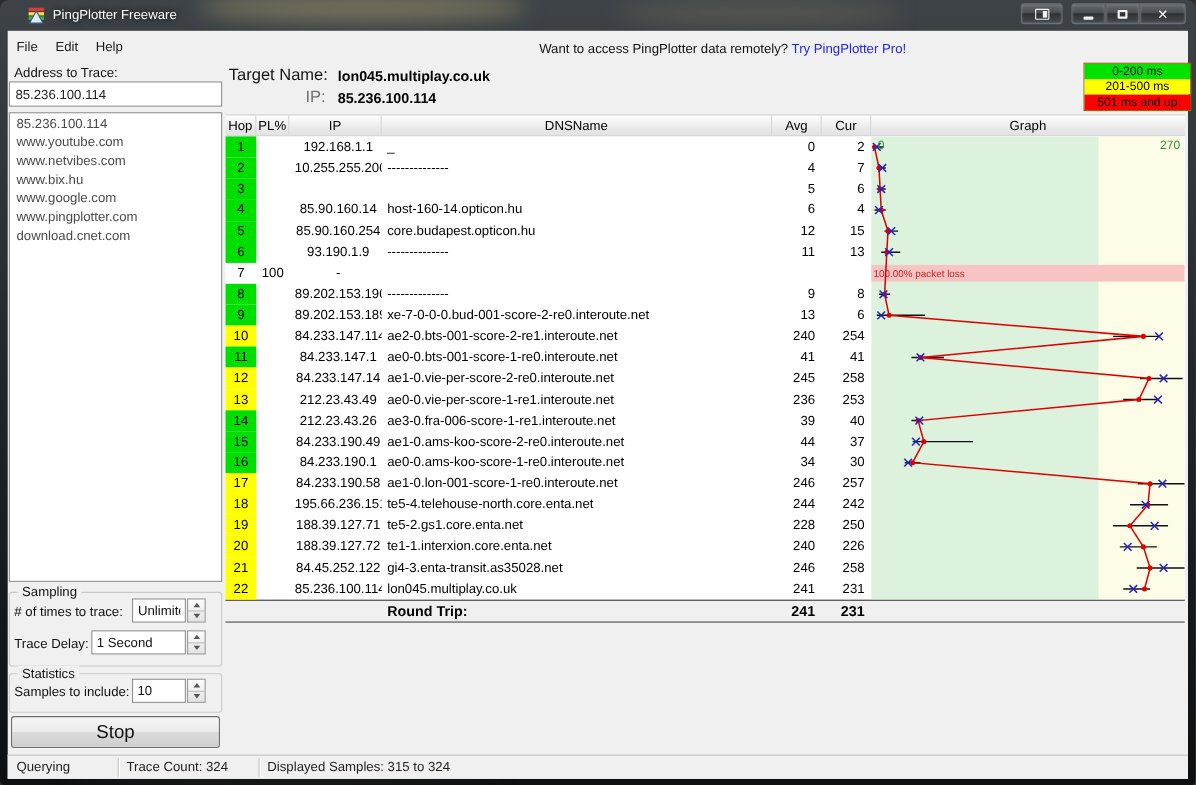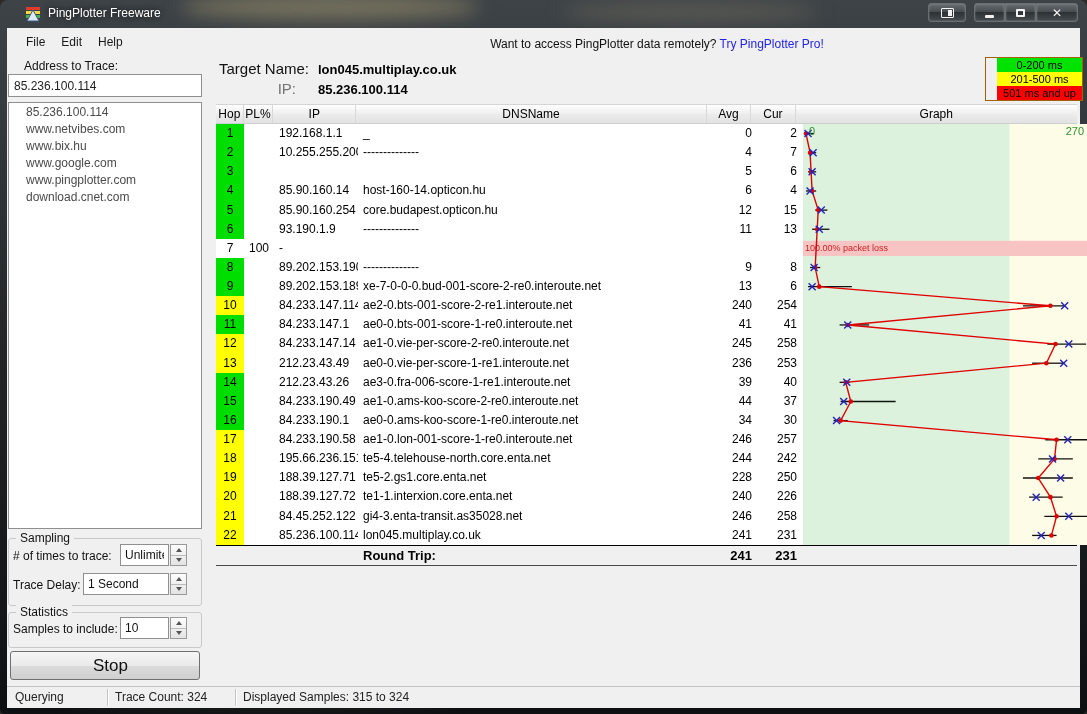--- a/index.html
+++ b/index.html
@@ -28,21 +28,21 @@
   #btn-close   { left:1036px; width:42px; border-radius:0 3px 3px 0; }
   .glyph-min   { width:9px; height:3px; background:#f2f2f2; border-radius:1px; margin-top:7px; }
   .glyph-max   { width:9px; height:8px; border:2px solid #f2f2f2; border-radius:1px; }
   .glyph-close { color:#f5f5f5; font-size:12px; font-weight:bold; }
   .glyph-panel { width:13px; height:10px; border:1px solid #f2f2f2; border-radius:1px; position:relative; }
   .glyph-panel::after { content:""; position:absolute; right:1px; top:1px; width:4px; height:6px; background:#f2f2f2; }
 
   
   #client { position:absolute; left:7px; top:28px; width:1073px; height:680px; background:#f0f0f0; }
   
-  .abs { position:absolute;padding-left:11px; }
+  .abs { position:absolute; }
 
   #menubar { left:0; top:4px; width:1073px; height:24px; }
   .menu-item { display:inline-block; padding:3px 8px; font-size:12px; color:#1a1a1a; cursor:default; }
   #promo { position:absolute; left:420px; top:5px; width:460px; text-align:center; font-size:12px; color:#111; }
   #promo a { color:#2424e8; text-decoration:none; }
 
   #addr-label { left:6px; top:31px; font-size:12px; color:#111; }
   #addr-input { left:1px; top:46px; width:194px; height:23px; border:1px solid #8f8f8f; background:#fff;
                 font-size:12px; padding:0 5px; font-family:inherit; color:#222; }
   #addr-list { left:1px; top:74px; width:194px; height:427px; border:1px solid #8f8f8f; background:#fff;
@@ -63,21 +63,21 @@
            border-top:1px solid #d5d5d5; border-bottom:1px solid #cfcfcf; }
   .th { font-size:12px; color:#000; text-align:center; line-height:19px;
         border-right:1px solid #d8d8d8; overflow:hidden; }
   .w-hop{width:28px;} .w-pl{width:30px;} .w-ip{width:84px;} .w-dns{width:355px;}
   .w-avg{width:45px;} .w-cur{width:45px;} .w-graph{width:285px; border-right:none;}
   #tbody { position:relative; background:#fff; }
   .trow { display:flex; height:19.136px; }
   .c { font-size:12px; color:#000; white-space:nowrap; overflow:hidden; }
   .c-hop { width:28px; text-align:center; line-height:19px; }
   .c-pl  { width:30px; text-align:center; line-height:19px; }
-  .c-ip  { width:84px; padding-left:5px; line-height:19px; }
+  .c-ip  { width:84px; padding-left:5px; line-height:19px;text-align:center; }
   .c-dns { width:355px; padding-left:5px; line-height:19px; }
   .c-avg { width:45px; text-align:right; padding-right:6px; line-height:19px; }
   .c-cur { width:45px; text-align:right; padding-right:6px; line-height:19px; }
   .hop-green  { background:#00de00; }
   .hop-yellow { background:#ffff00; }
   #graph-svg { position:absolute; left:587px; top:0; }
   #tfoot { display:flex; height:21px; background:#f0f0f0; border-top:1px solid #000;
            border-bottom:1px solid #4a4a4a; font-weight:bold; }
   #tfoot .c-dns { font-size:13px; }
   #tfoot .c-avg, #tfoot .c-cur { font-size:13px; }
@@ -142,20 +142,21 @@
       <span id="menu-items"><span class="menu-item">File</span><span class="menu-item">Edit</span><span class="menu-item">Help</span></span>
       <span id="promo">
         <span>Want to access PingPlotter data remotely? </span><a href="#">Try PingPlotter Pro!</a>
       </span>
     </div>
 
     <div id="addr-label" class="abs">Address to Trace:</div>
     <input id="addr-input" class="abs" value="85.236.100.114" style="">
     <div id="addr-list" class="abs">
         <div class="addr-item">85.236.100.114</div>
+        <div class="addr-item">www.youtube.com</div>
         <div class="addr-item">www.netvibes.com</div>
         <div class="addr-item">www.bix.hu</div>
         <div class="addr-item">www.google.com</div>
         <div class="addr-item">www.pingplotter.com</div>
         <div class="addr-item">download.cnet.com</div>
       </div>
 
     <div id="target-name-label" class="abs">Target Name:</div>
     <div id="target-name-value" class="abs">lon045.multiplay.co.uk</div>
     <div id="target-ip-label" class="abs">IP:</div>

